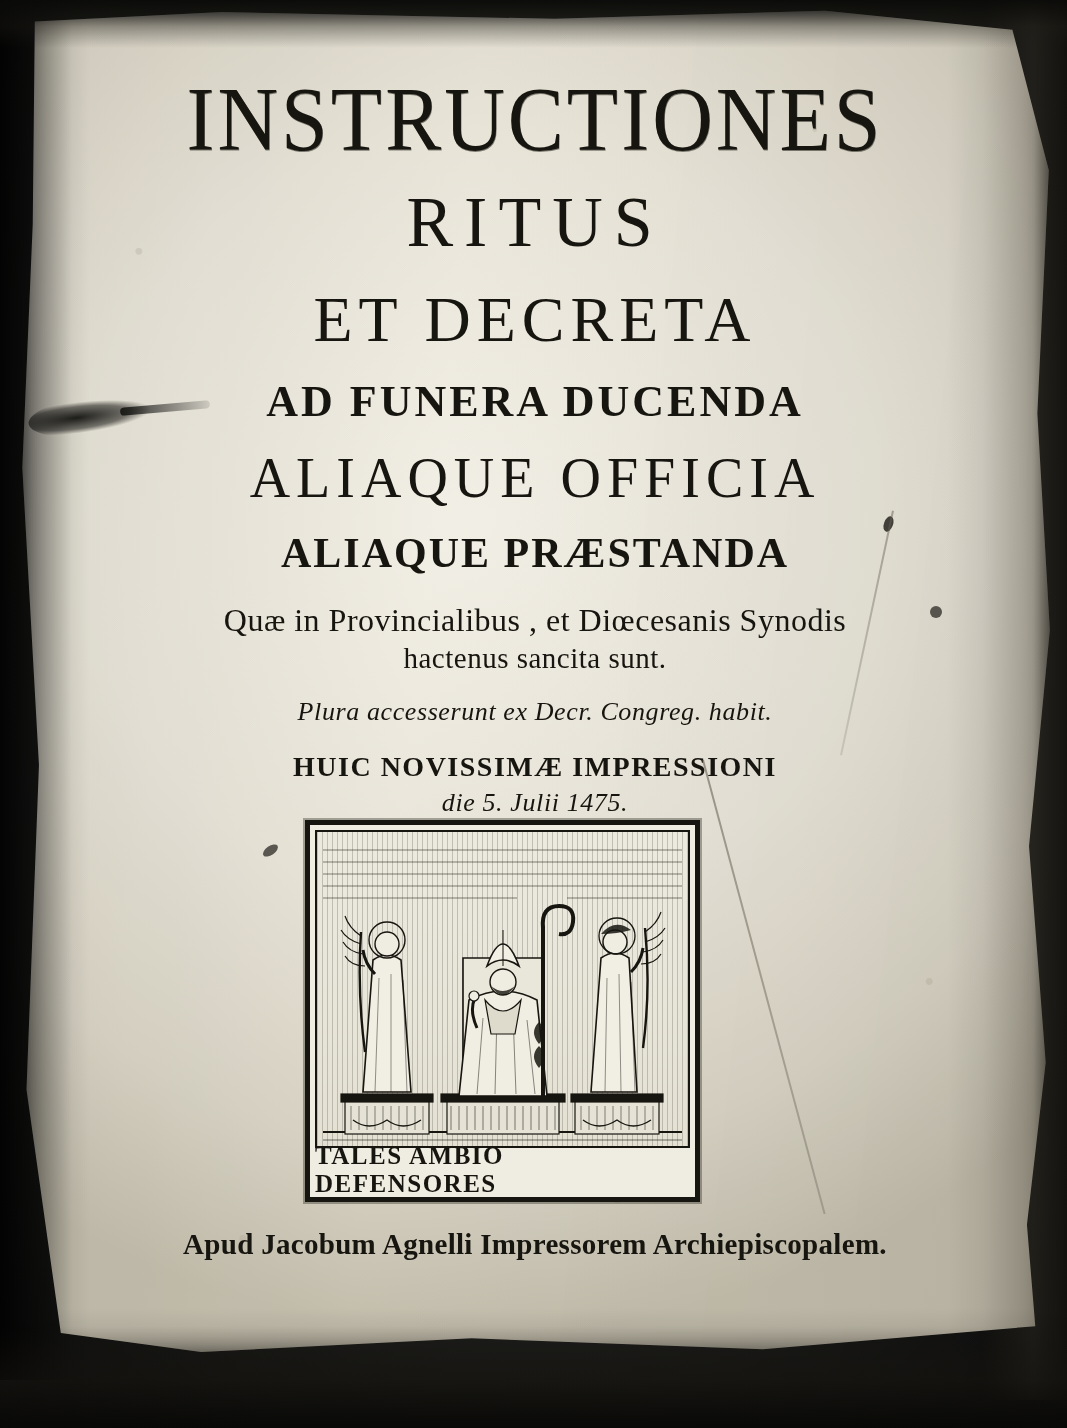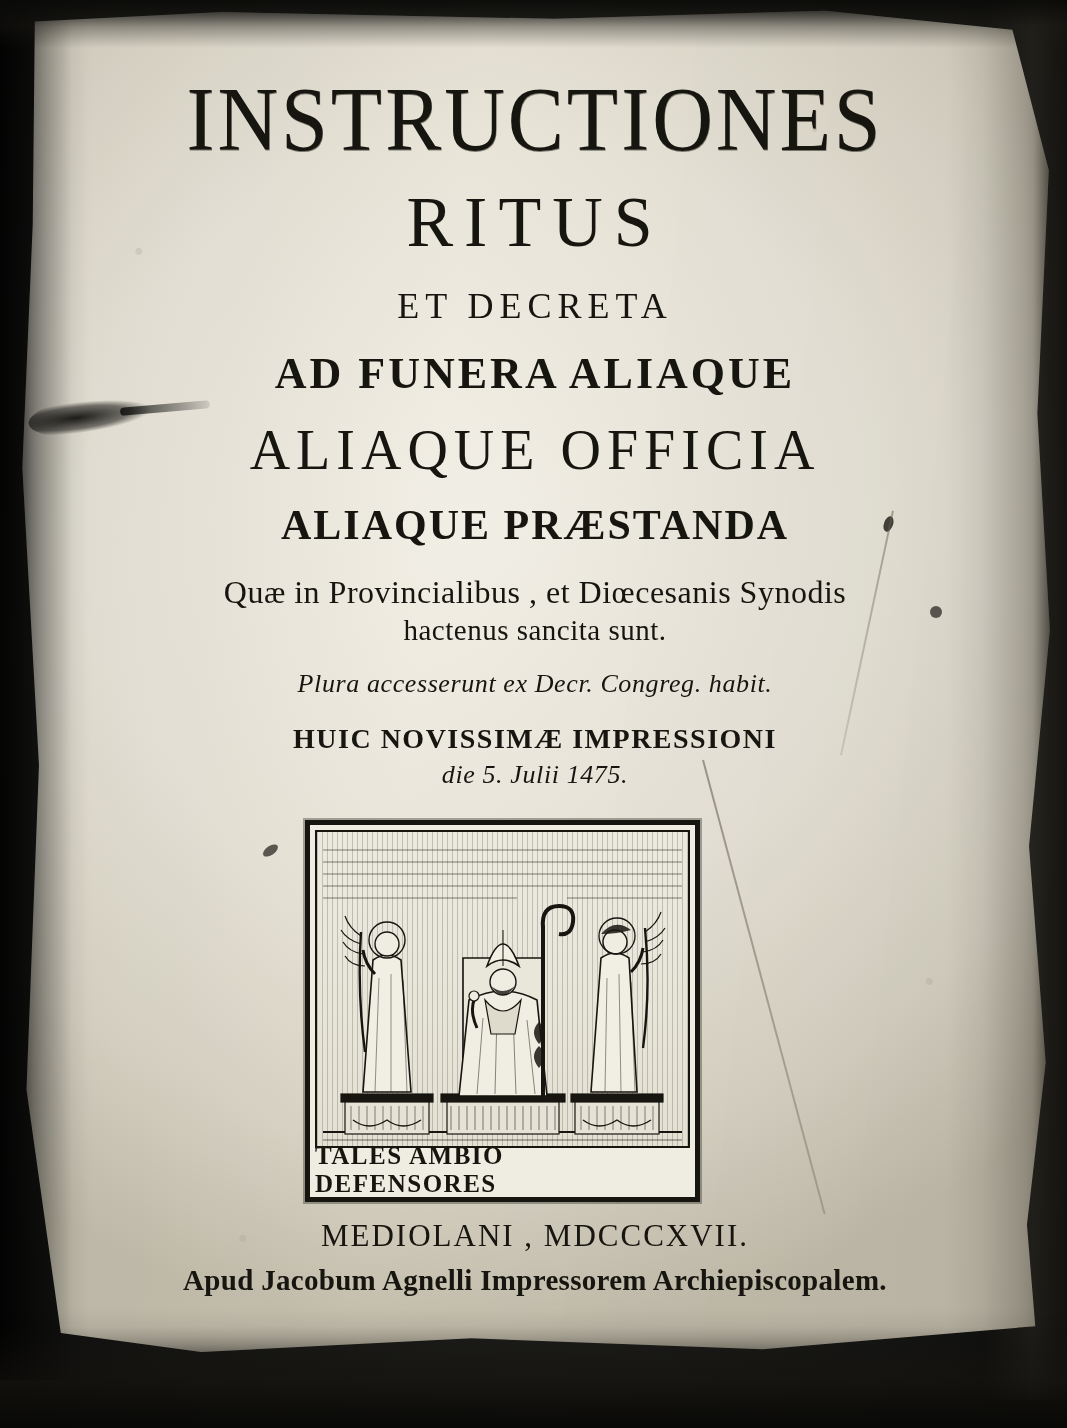--- a/index.html
+++ b/index.html
@@ -179,21 +179,21 @@
     transform: scaleY(1.08);
     text-shadow: 0.5px 0.5px 0 rgba(20,18,12,0.5);
   }
   .l-title2 {
     font-size: 70px;
     letter-spacing: 11px;
     margin: 26px 0 0 0;
     transform: scaleY(1.02);
   }
   .l-title3 {
-    font-size: 36px;
+    font-size: 64px;
     letter-spacing: 6px;
     margin: 30px 0 0 0;
   }
   .l-title4 {
     font-size: 44px;
     letter-spacing: 3px;
     font-weight: 700;
     margin: 28px 0 0 0;
   }
   .l-title5 {
@@ -305,21 +305,21 @@
 <div id="page">
 
   <div class="surround"></div>
   <div class="leaf"></div>
   <div class="grain"></div>
 
   <div class="textblock">
     <span class="line l-title1">INSTRUCTIONES</span>
     <span class="line l-title2">RITUS</span>
     <span class="line l-title3">ET DECRETA</span>
-    <span class="line l-title4">AD FUNERA ALIAQUE</span>
+    <span class="line l-title4">AD FUNERA DUCENDA</span>
     <span class="line l-title5">ALIAQUE OFFICIA</span>
     <span class="line l-title6">ALIAQUE PRÆSTANDA</span>
     <span class="line l-sub">Quæ in Provincialibus , et Diœcesanis Synodis</span>
     <span class="line l-sub2">hactenus sancita sunt.</span>
     <span class="line l-ital">Plura accesserunt ex Decr. Congreg. habit.</span>
     <span class="line l-caps-small">HUIC NOVISSIMÆ IMPRESSIONI</span>
     <span class="line l-ital2">die 5. Julii 1475.</span>
   </div>
 
   <div class="device-wrap">
@@ -419,21 +419,20 @@
         <g stroke="#16150f" stroke-width="1.3" fill="none">
           <path d="M36 288 q16 12 34 0 q16 12 34 0"></path>
           <path d="M266 288 q16 12 34 0 q16 12 34 0"></path>
         </g>
       </svg>
     </div>
     <div class="motto">TALES AMBIO DEFENSORES</div>
   </div>
 
   <div class="imprint">
-    <div class="imp1">MEDIOLANI , MDCCCXVII.</div>
     <div class="imp2">Apud Jacobum Agnelli Impressorem Archiepiscopalem.</div>
   </div>
 
   <div class="smudge"></div>
   <div class="smudge-tail"></div>
   <div class="speck1"></div>
   <div class="speck2"></div>
   <div class="speck3"></div>
   <div class="crease"></div>
   <div class="crease2"></div>

